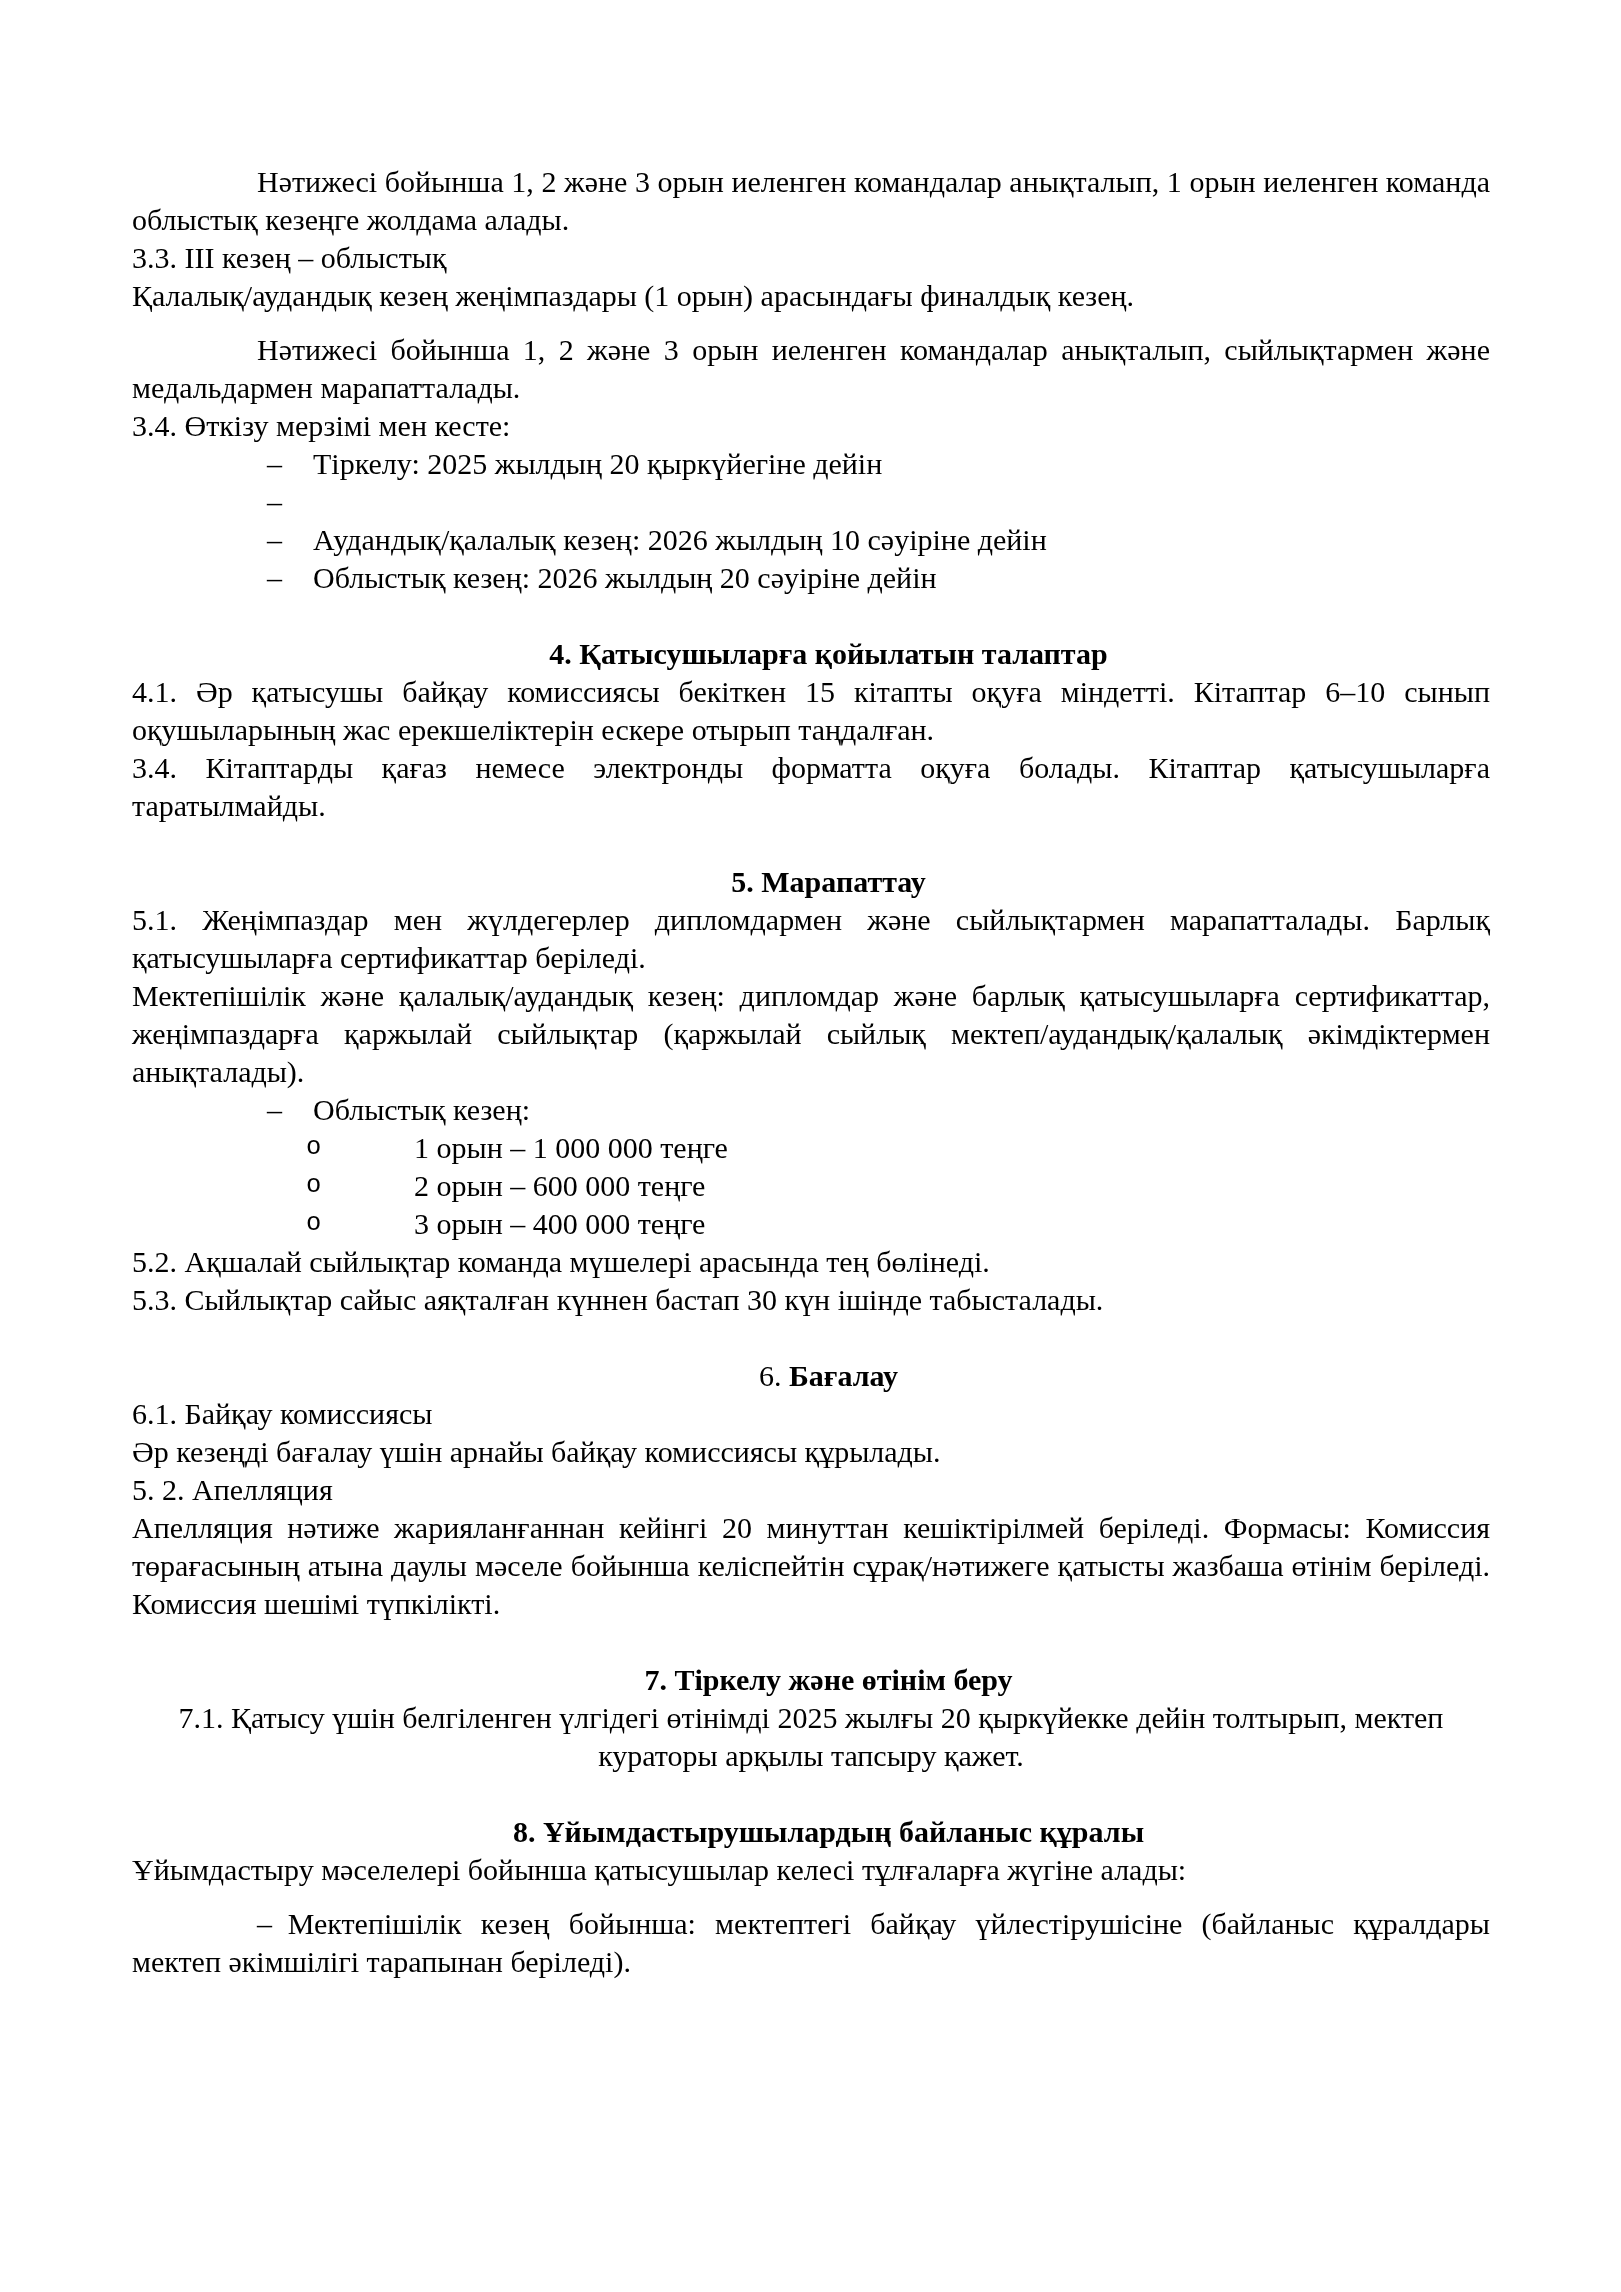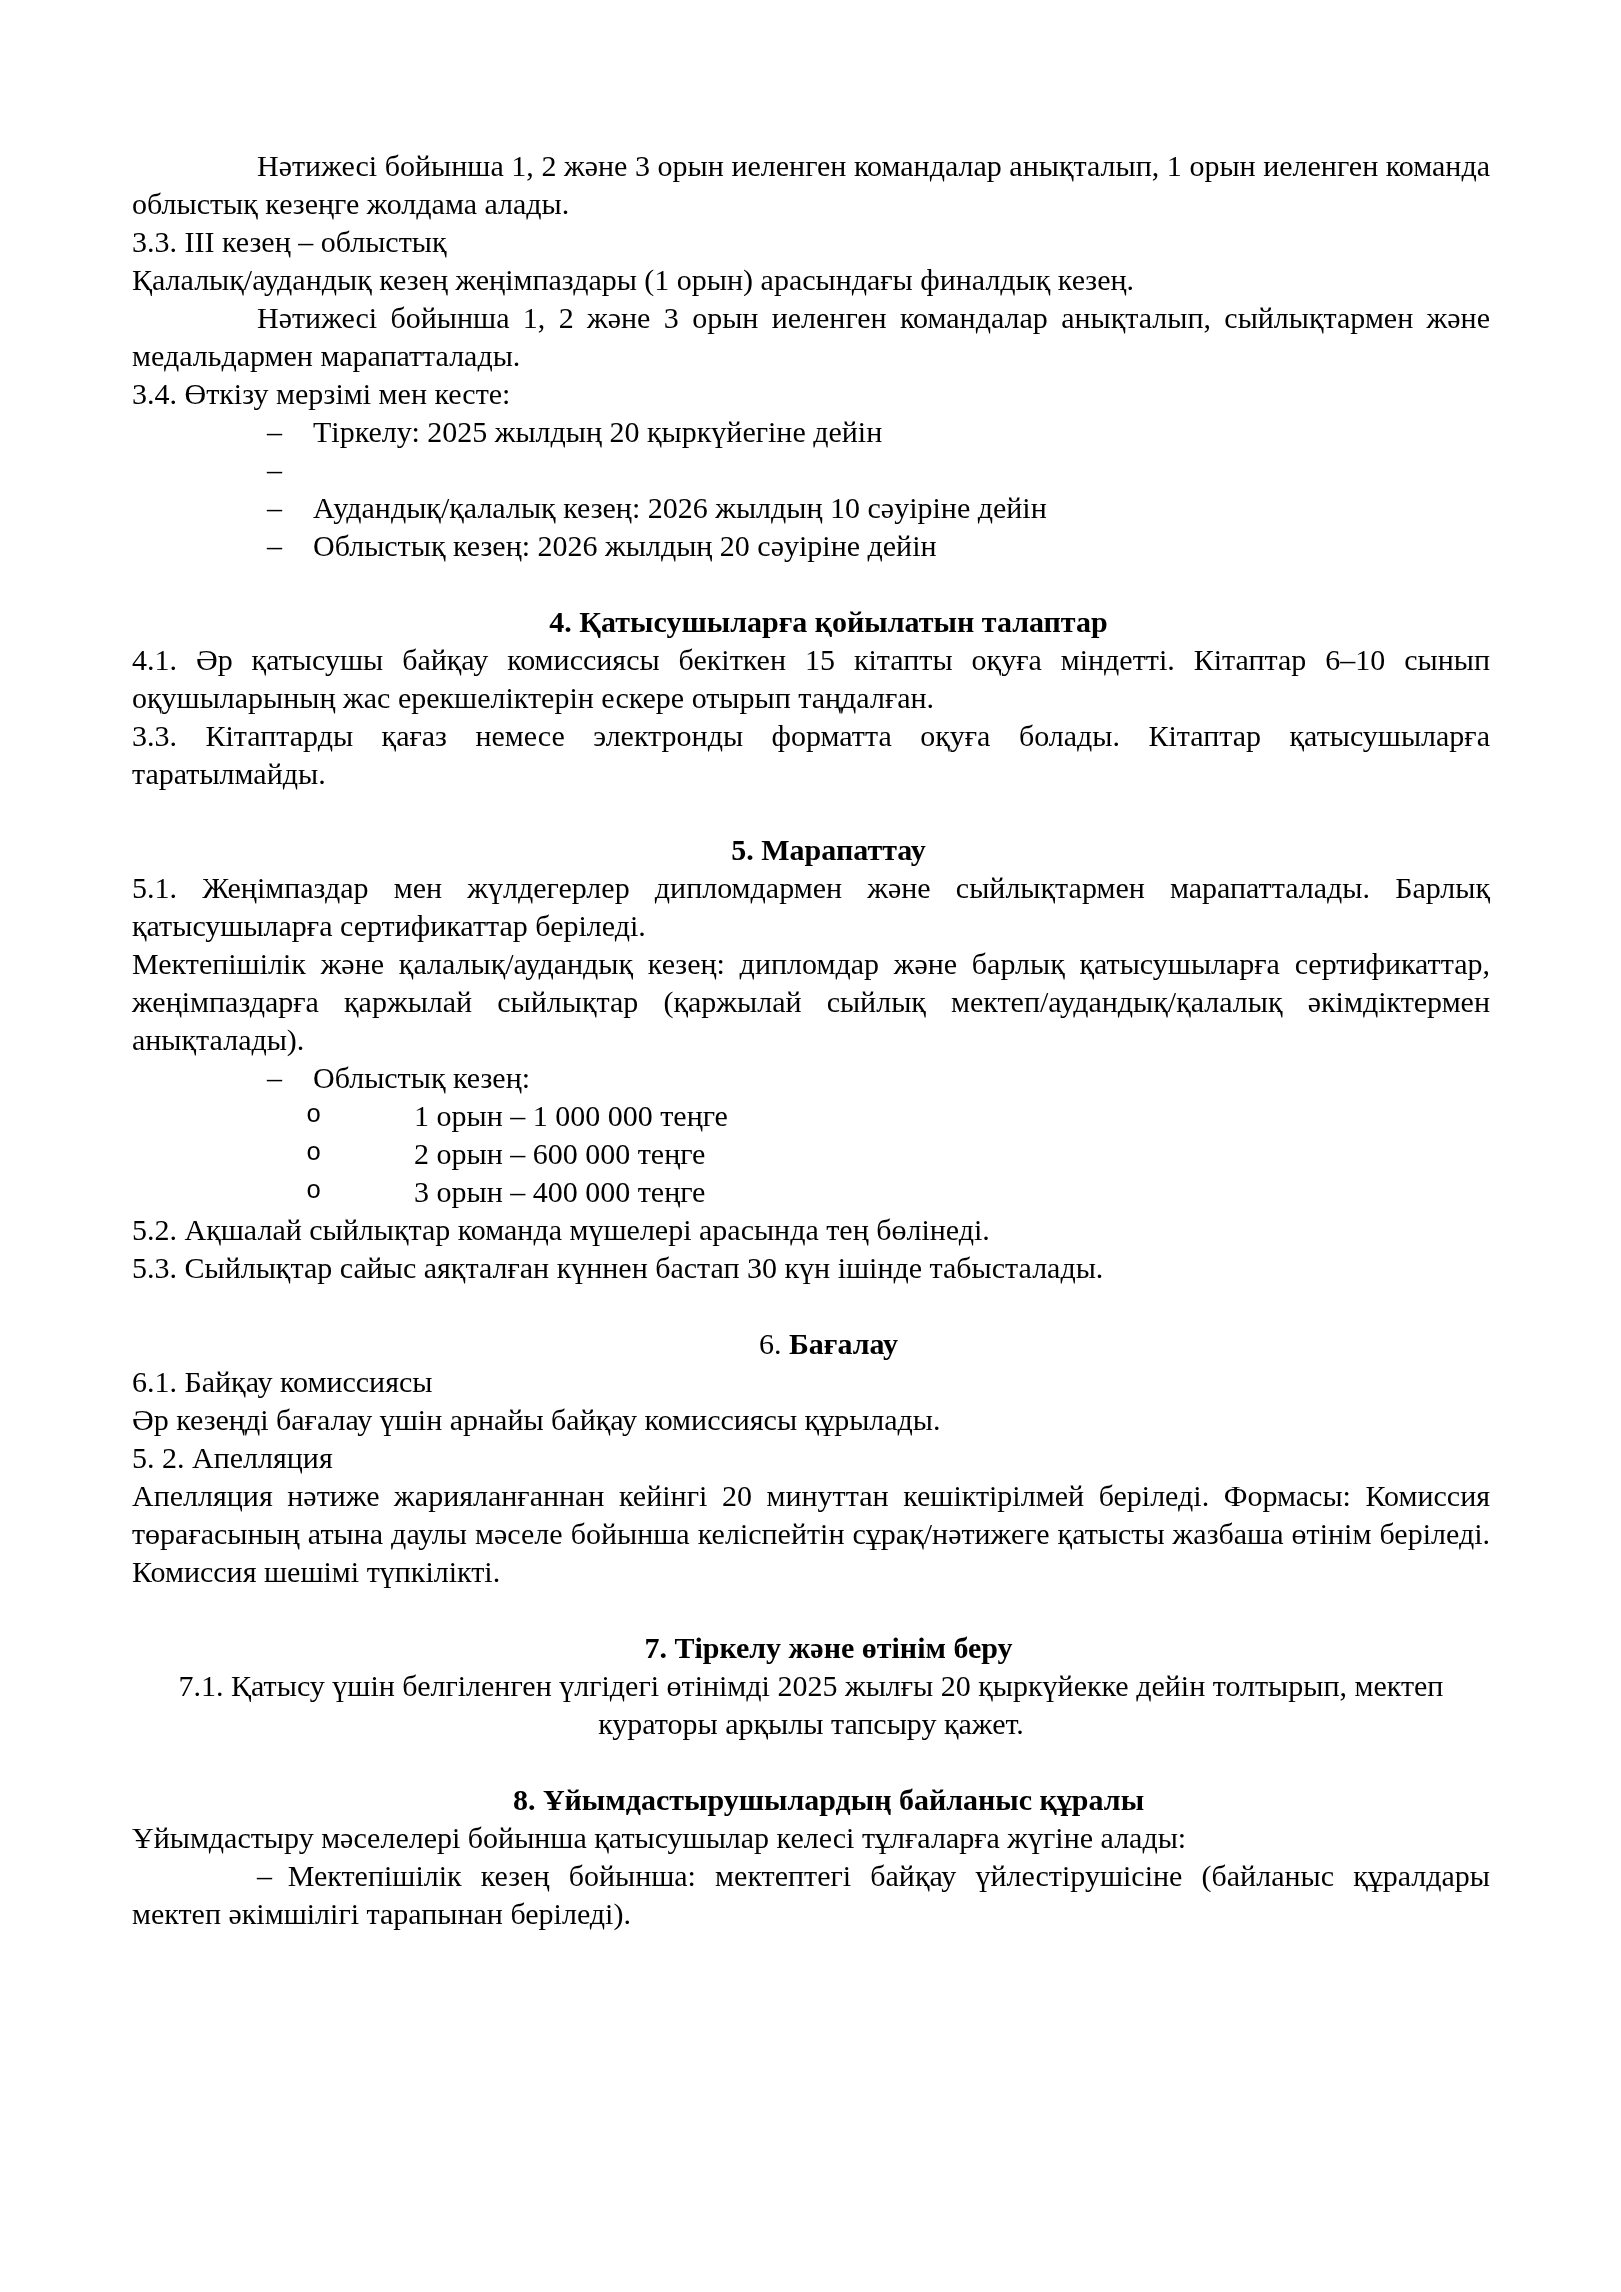--- a/index.html
+++ b/index.html
@@ -19,21 +19,21 @@
     box-sizing: border-box;
     padding: 147px 131px 0 132px;
     font-family: "Liberation Serif", "DejaVu Serif", serif;
     font-size: 30px;
     line-height: 38px;
     color: #000000;
   }
   .para { margin: 0; }
   .justify { text-align: justify; }
   .left { text-align: center; }
-  .indent { text-indent: 125px; }
+  .indent { text-indent: 125px; margin-top: 16px; }
   .heading { font-weight: 700; text-align: center; margin-left: 35px; }
   .heading .hnum { font-weight: 400; }
   .spacer { height: 38px; }
   .dash-item { display: flex; margin-left: 135px; text-align: left; }
   .dash-item .marker { flex: 0 0 46px; }
   .circle-item { display: flex; margin-left: 174px; text-align: left; }
   .circle-item .marker {
     flex: 0 0 108px;
     font-family: "Liberation Mono", "DejaVu Sans Mono", monospace;
     font-size: 25.5px;
@@ -61,21 +61,21 @@
         <span class="marker">–</span>
         <span class="itext">Аудандық/қалалық кезең: 2026 жылдың 10 сәуіріне дейін</span>
       </div>
       <div class="dash-item">
         <span class="marker">–</span>
         <span class="itext">Облыстық кезең: 2026 жылдың 20 сәуіріне дейін</span>
       </div>
       <div class="spacer"></div>
       <div class="para heading">4. Қатысушыларға қойылатын талаптар</div>
       <div class="para justify">4.1. Әр қатысушы байқау комиссиясы бекіткен 15 кітапты оқуға міндетті. Кітаптар 6–10 сынып оқушыларының жас ерекшеліктерін ескере отырып таңдалған.</div>
-      <div class="para justify">3.3. Кітаптарды қағаз немесе электронды форматта оқуға болады. Кітаптар қатысушыларға таратылмайды.</div>
+      <div class="para justify">3.4. Кітаптарды қағаз немесе электронды форматта оқуға болады. Кітаптар қатысушыларға таратылмайды.</div>
       <div class="spacer"></div>
       <div class="para heading">5. Марапаттау</div>
       <div class="para justify">5.1. Жеңімпаздар мен жүлдегерлер дипломдармен және сыйлықтармен марапатталады. Барлық қатысушыларға сертификаттар беріледі.</div>
       <div class="para justify">Мектепішілік және қалалық/аудандық кезең: дипломдар және барлық қатысушыларға сертификаттар, жеңімпаздарға қаржылай сыйлықтар (қаржылай сыйлық мектеп/аудандық/қалалық әкімдіктермен анықталады).</div>
       <div class="dash-item">
         <span class="marker">–</span>
         <span class="itext">Облыстық кезең:</span>
       </div>
       <div class="circle-item">
         <span class="marker">o</span>

